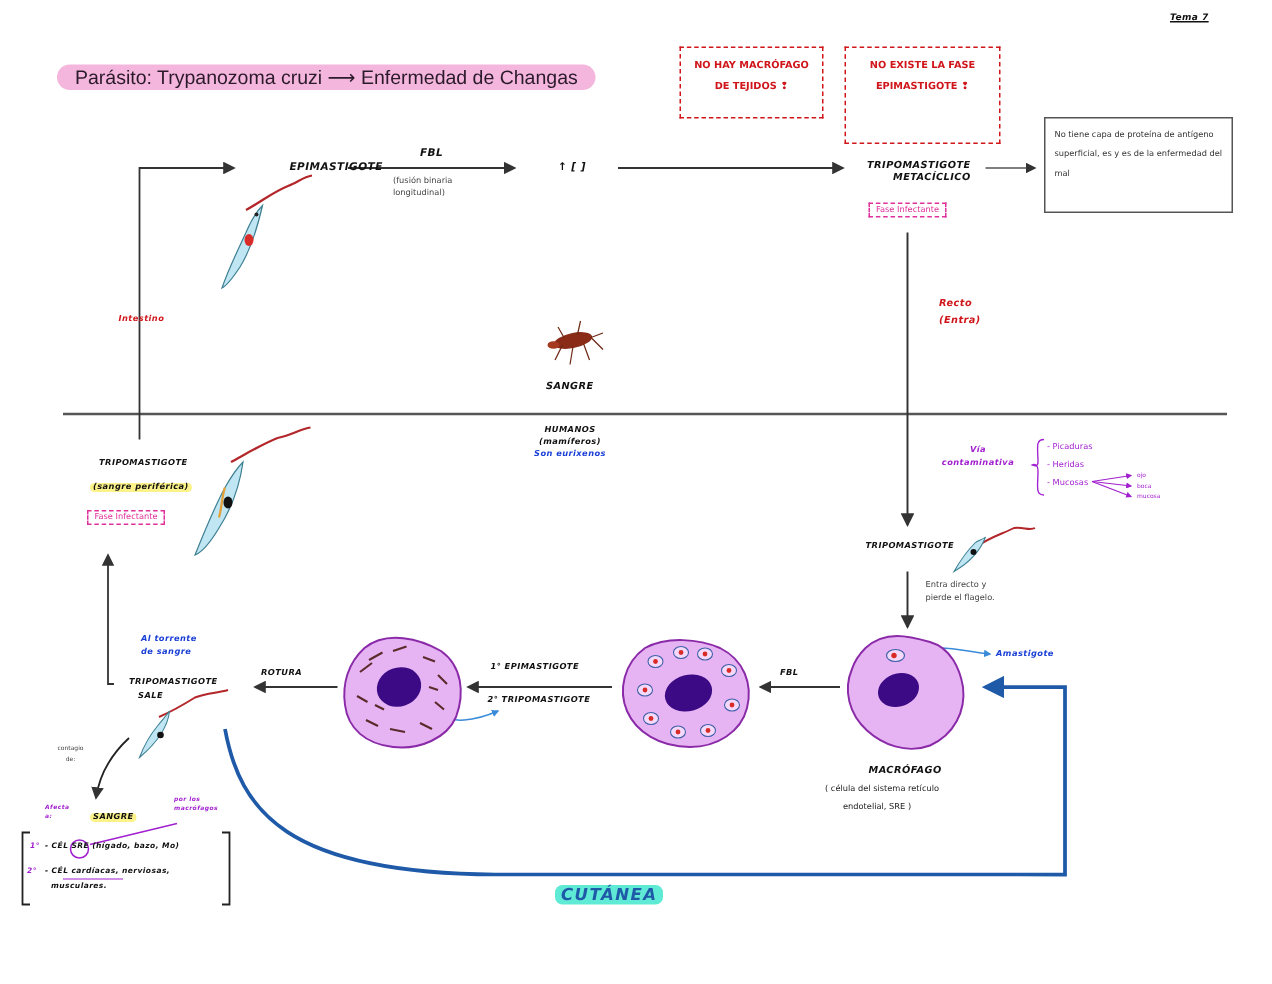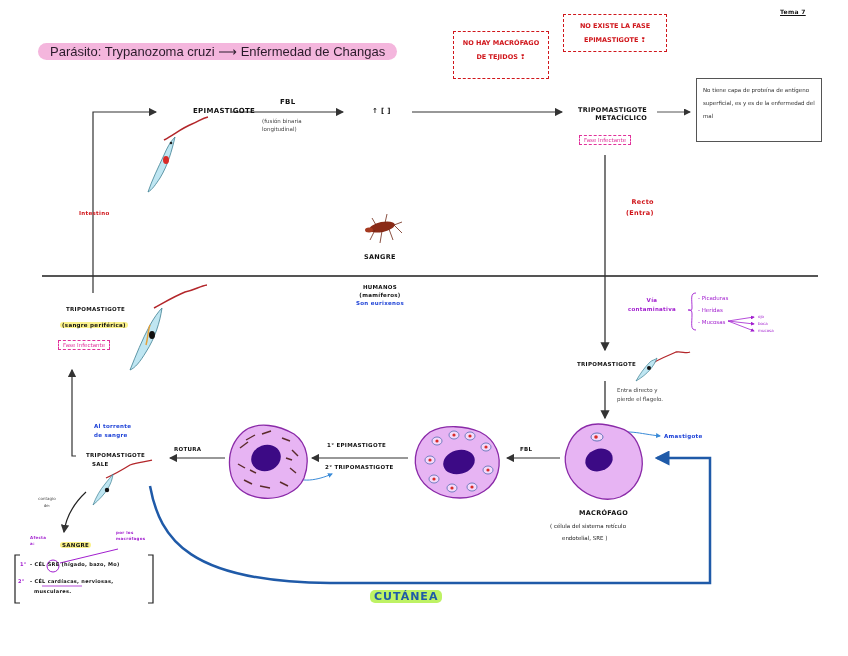--- a/index.html
+++ b/index.html
@@ -1,19 +1,19 @@
 <!DOCTYPE html>
 <html><head>
 <meta charset="utf-8">
 <style>
   html, body { margin:0; padding:0; background:#ffffff; }
   body { width:848px; height:656px; position:relative; overflow:hidden;
          font-family:"DejaVu Sans", sans-serif; color:#111; }
   .abs { position:absolute; }
-  .hand { font-family:"DejaVu Sans", sans-serif; font-weight:bold; letter-spacing:0.3px; }
+  .hand { font-family:"DejaVu Sans", sans-serif; font-weight:bold; letter-spacing:0.3px;font-style:italic; }
   .tiny { font-size:5.5px; }
   .small { font-size:6.5px; }
   .lbl { font-size:7px; }
   #diagram-svg { position:absolute; left:0; top:0; width:848px; height:656px; }
   .title-pill { background:#f4b6dd; border-radius:10px; height:17px; line-height:17px;
                 padding:0 12px; font-family:"Liberation Sans", sans-serif; font-size:13px; color:#2a1a2a; white-space:nowrap; }
   .note-red { border:1.5px dashed #d0161b; color:#d0161b; font-size:6.5px; font-weight:bold;
               text-align:center; line-height:14px; padding:4px 6px; box-sizing:border-box; }
   .info-box { border:1px solid #555; font-size:5.5px; line-height:13px; padding:5px 6px; box-sizing:border-box; color:#333; }
   .pink-tag { border:1px dashed #e0309a; color:#e0309a; font-size:5.5px; padding:1px 4px; background:#fff; }
@@ -175,38 +175,38 @@
 <div class="abs title-pill" style="left:38px;top:43px;">
   <span>Parásito: Trypanozoma cruzi</span>
   <span>⟶</span>
   <span>Enfermedad de Changas</span>
 </div>
 
 <div class="abs note-red" style="left:453px;top:31px;width:96px;height:48px;">
   <div>NO HAY MACRÓFAGO</div>
   <div>DE TEJIDOS ❢</div>
 </div>
-<div class="abs note-red" style="left:563px;top:14px;width:104px;height:38px;">
+<div class="abs note-red" style="left:563px;top:31px;width:104px;height:65px;">
   <div>NO EXISTE LA FASE</div>
   <div>EPIMASTIGOTE ❢</div>
 </div>
 
 <div class="abs info-box" style="left:696px;top:78px;width:126px;height:64px;">No tiene capa de proteína de antígeno superficial, es y es de la enfermedad del mal</div>
 
 <div class="abs hand lbl" style="left:165px;top:107px;margin-left:28px;">EPIMASTIGOTE</div>
 <div class="abs hand lbl" style="left:280px;top:98px;">FBL</div>
 <div class="abs tiny" style="left:262px;top:117px;width:60px;line-height:8px;color:#444;">(fusión binaria longitudinal)</div>
 <div class="abs hand lbl" style="left:372px;top:107px;">↑ [ ]</div>
 <div class="abs hand small" style="left:578px;top:106px;">
   <div>TRIPOMASTIGOTE</div>
   <div style="padding-left:4px;text-align:right;">METACÍCLICO</div>
 </div>
 <div class="abs pink-tag" style="left:579px;top:135px;">Fase Infectante</div>
 <div class="abs hand tiny red-txt" style="left:79px;top:210px;">Intestino</div>
-<div class="abs hand small red-txt" style="left:626px;top:197px;line-height:11px;text-align:right;">
+<div class="abs hand small red-txt" style="left:626px;top:197px;line-height:11px;">
   <div>Recto</div>
   <div>(Entra)</div>
 </div>
 <div class="abs hand small" style="left:364px;top:253px;">SANGRE</div>
 
 <div class="abs hand tiny center" style="left:355px;top:283px;width:50px;line-height:8px;">
   <div>HUMANOS</div>
   <div>(mamíferos)</div>
   <div class="blue-txt">Son eurixenos</div>
 </div>
@@ -270,13 +270,13 @@
   <div>macrófagos</div>
 </div>
 <div class="abs hand tiny yellow-hl" style="left:60px;top:542px;">SANGRE</div>
 
 <div class="abs hand purple-txt" style="left:20px;top:561px;font-size:5px;">1°</div>
 <div class="abs hand" style="left:30px;top:561px;font-size:5px;">- CÉL SRE (hígado, bazo, Mo)</div>
 <div class="abs hand purple-txt" style="left:18px;top:578px;font-size:5px;">2°</div>
 <div class="abs hand" style="left:30px;top:578px;font-size:5px;">- CÉL cardíacas, nerviosas,</div>
 <div class="abs hand" style="left:34px;top:588px;font-size:5px;">musculares.</div>
 
-<div class="abs hand" style="left:370px;top:590px;font-size:11px;color:#1f5aa8;background:#bef264;border-radius:5px;padding:0 4px;letter-spacing:1px;">CUTÁNEA</div>
+<div class="abs hand" style="left:370px;top:590px;font-size:11px;color:#1f5aa8;background:#5eead4;border-radius:5px;padding:0 4px;letter-spacing:1px;">CUTÁNEA</div>
 
 </body></html>

